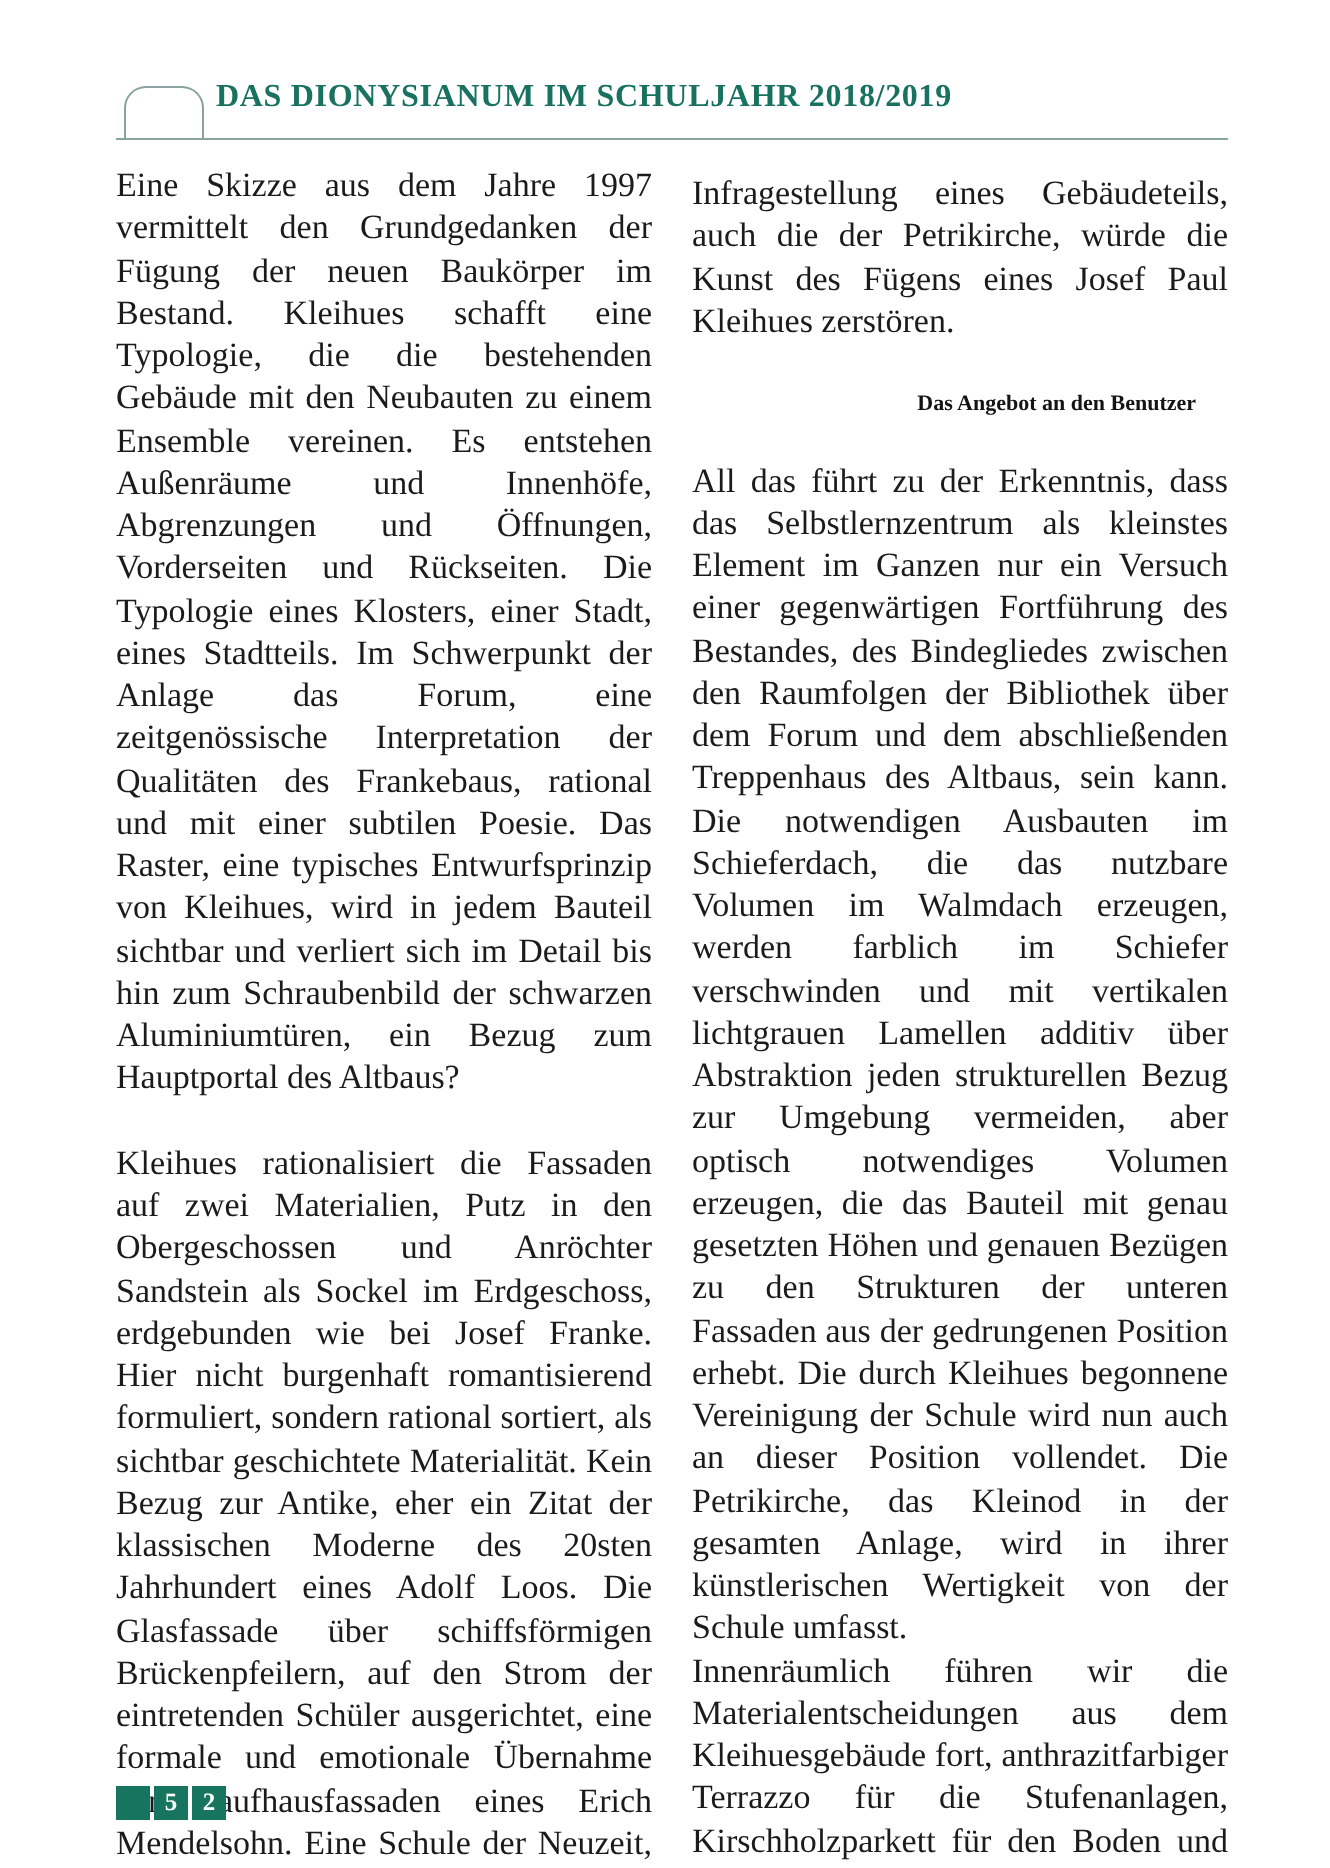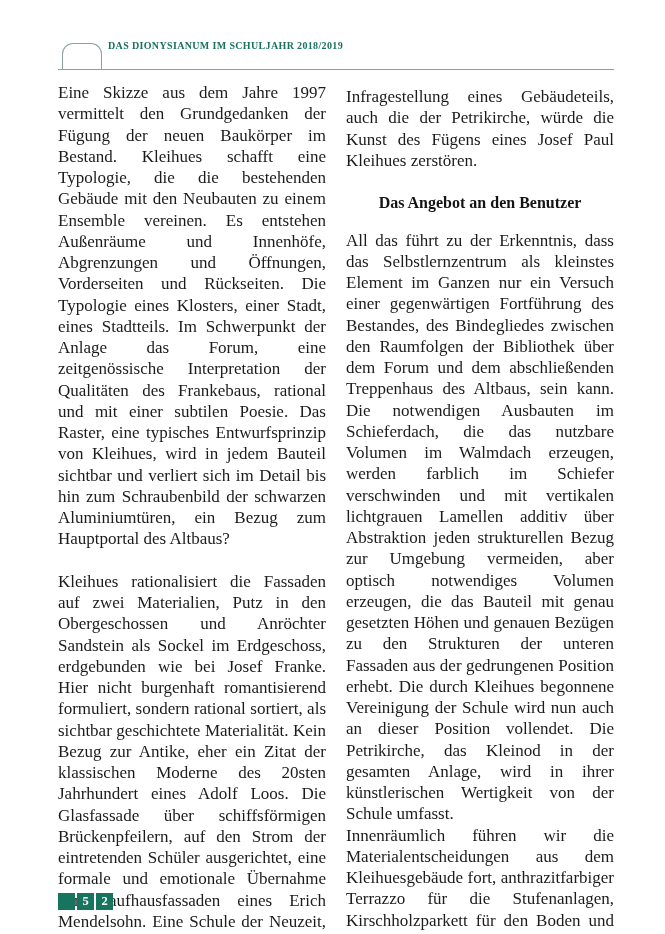--- a/index.html
+++ b/index.html
@@ -53,21 +53,21 @@
     width: 1.3px;
     height: 6px;
     background: #8aa3a0;
   }
   .runhead-title {
     position: absolute;
     left: 50px;
     top: 2px;
     font-family: "Liberation Serif", "DejaVu Serif", serif;
     font-weight: bold;
-    font-size: 10px;
+    font-size: 16px;
     letter-spacing: 0.35px;
     color: #19715f;
     white-space: nowrap;
   }
   .runhead-rule {
     position: absolute;
     left: 0px;
     top: 31px;
     width: 556px;
     height: 1.3px;
@@ -98,24 +98,24 @@
     -webkit-hyphens: manual;
   }
   .col p + p {
     margin-top: 21.25px;
   }
   .col p.tight {
     margin-top: 4px;
   }
   .subhead {
     margin: 16px;
-    font-size: 16px;
+    font-size: 11px;
     line-height: 21.25px;
     font-weight: bold;
-    text-align: center;
+    text-align: right;
     color: #141414;
   }
   .subhead-wrap {
     margin-top: 21.25px;
   }
 
   
   .folio {
     position: absolute;
     left: 58px;

